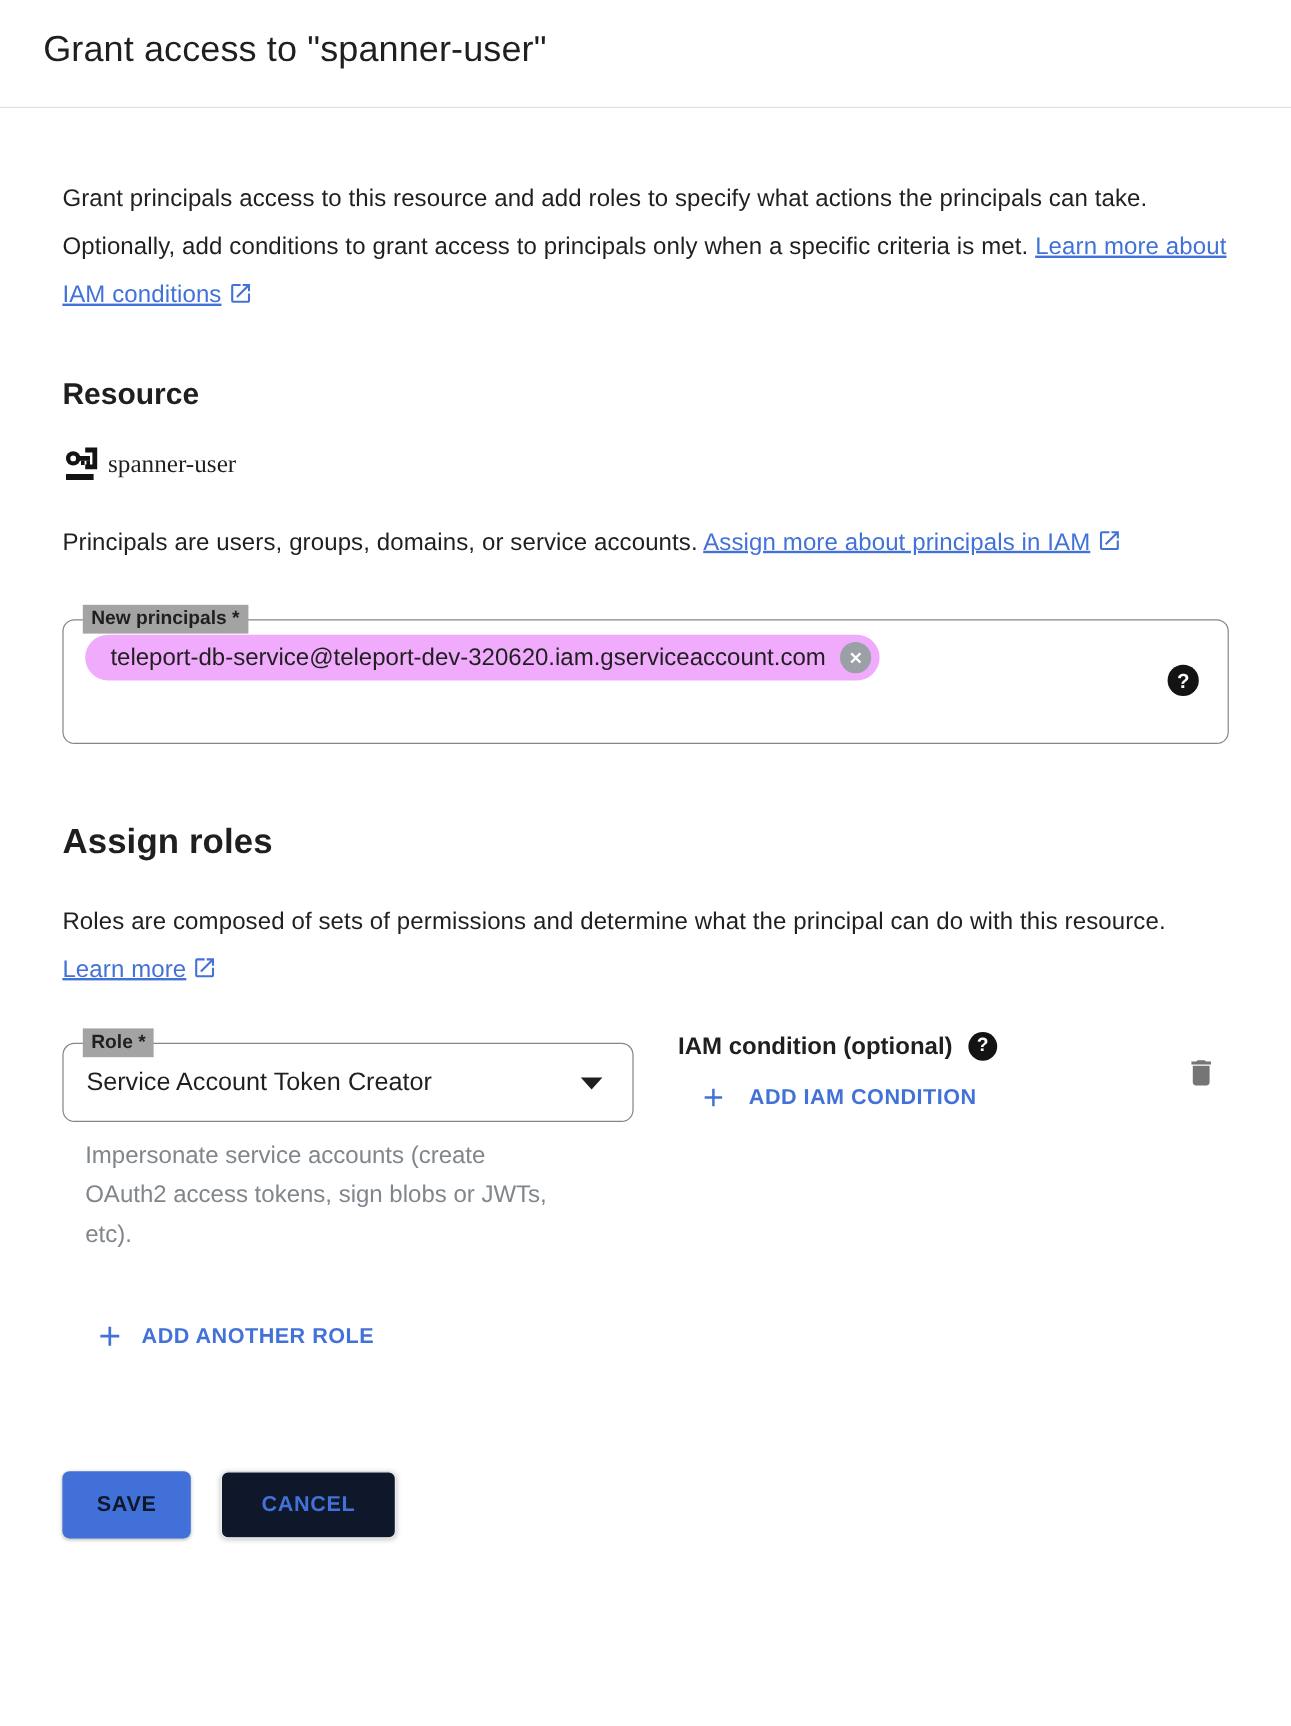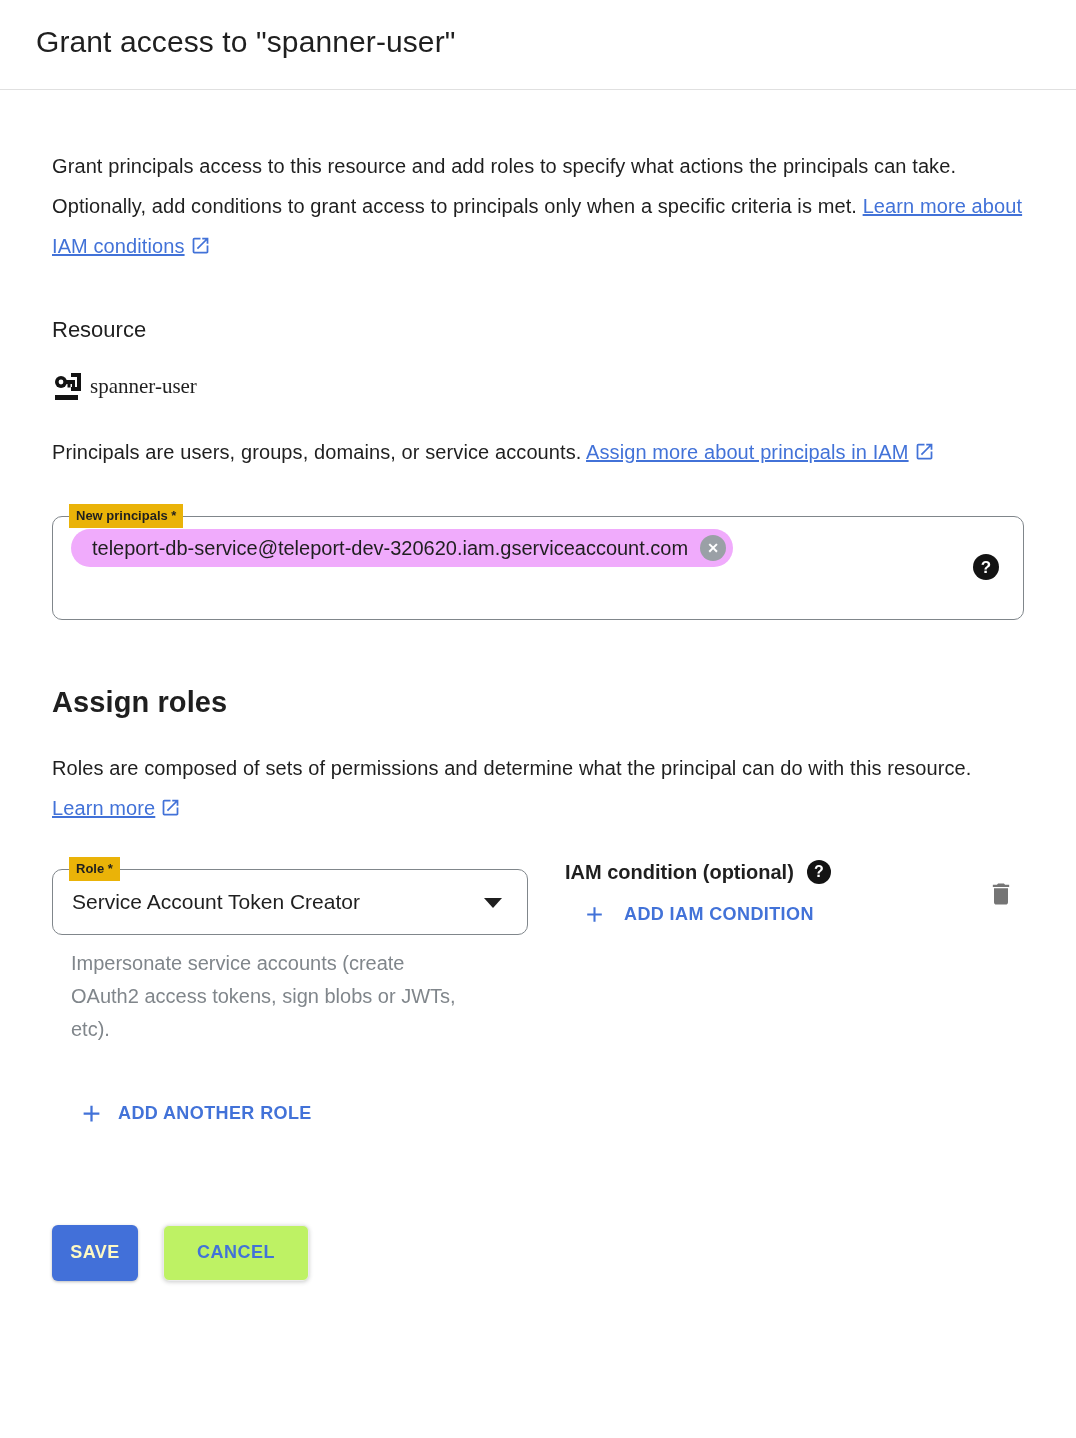--- a/index.html
+++ b/index.html
@@ -38,22 +38,22 @@
     cursor: pointer;
   }
   .ext-icon {
     width: 21px; height: 21px;
     fill: #4272d8;
     vertical-align: -3px;
     margin-left: 5px;
   }
   .h-resource {
     margin-top: 50px;
-    font-size: 22px;
-    font-weight: 400;
+    font-size: 25px;
+    font-weight: 700;
     line-height: 27px;
     color: #1f1f1f;
   }
   .resource-row {
     margin-top: 26px;
     display: flex;
     align-items: center;
     gap: 4px;
     font-family: Liberation Serif, serif;
   }
@@ -76,23 +76,23 @@
     margin-top: 44px;
     height: 104px;
     border: 1.5px solid #80868b;
     border-radius: 10px;
     padding: 12px 18px;
   }
   .float-label {
     position: absolute;
     top: -13px;
     left: 16px;
-    background: #eab308;
+    background: #a3a3a3;
     padding: 0 7px;
-    font-size: 13px;
+    font-size: 16px;
     font-weight: 600;
     color: #1f1f1f;
     line-height: 24px;
     white-space: nowrap;
   }
   .chip {
     display: inline-flex;
     align-items: center;
     height: 38px;
     background: #f0abfc;
@@ -224,30 +224,30 @@
     font-family: inherit;
     font-size: 18px;
     font-weight: 600;
     letter-spacing: 0.5px;
     cursor: pointer;
     display: inline-flex;
     align-items: center;
     justify-content: center;
   }
   .btn-save {
-    width: 86px;
+    width: 107px;
     background: #4270d9;
-    color: #fef9c3;
+    color: #0f172a;
     border: none;
     box-shadow: 0 1px 3px rgba(60,64,67,0.35);
   }
   .btn-cancel {
     width: 146px;
     margin-left: 25px;
-    background: #bef264;
+    background: #0f172a;
     color: #4272d8;
     border: 1px solid #ebebeb;
     box-shadow: 0 1px 4px rgba(60,64,67,0.28);
   }
 </style>
 </head>
 <body>
 
 <div class="page">
 

